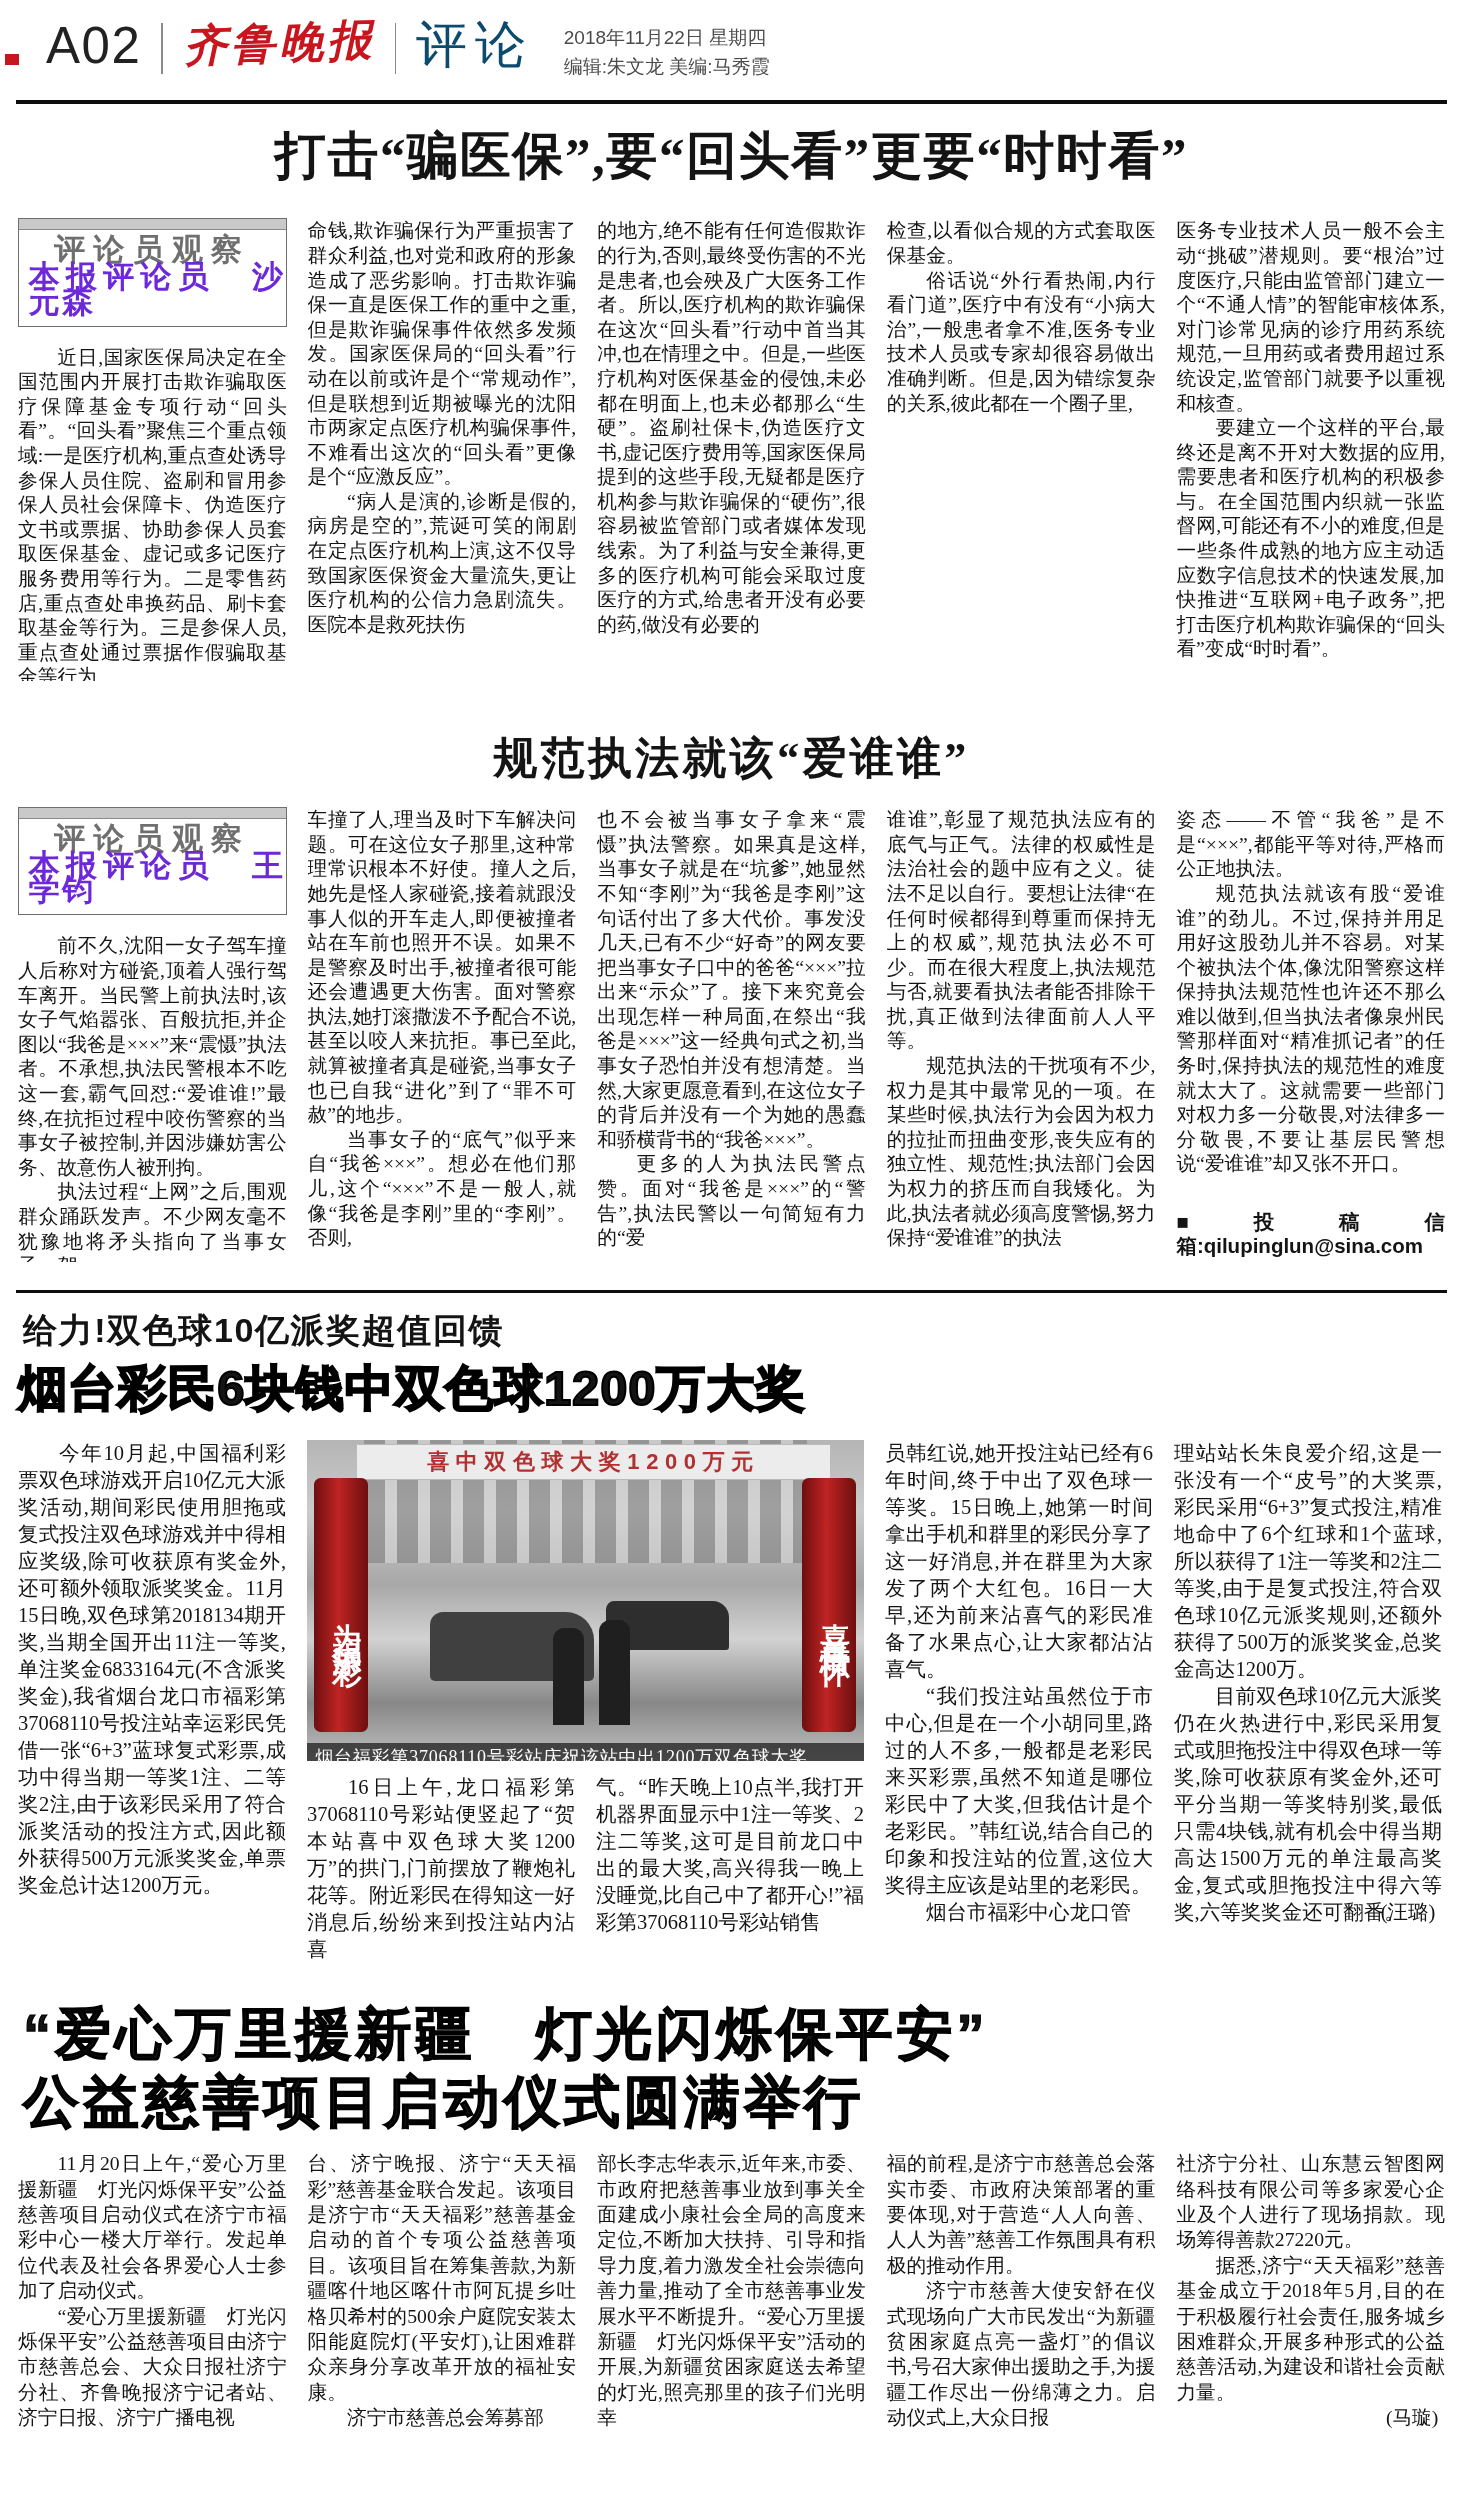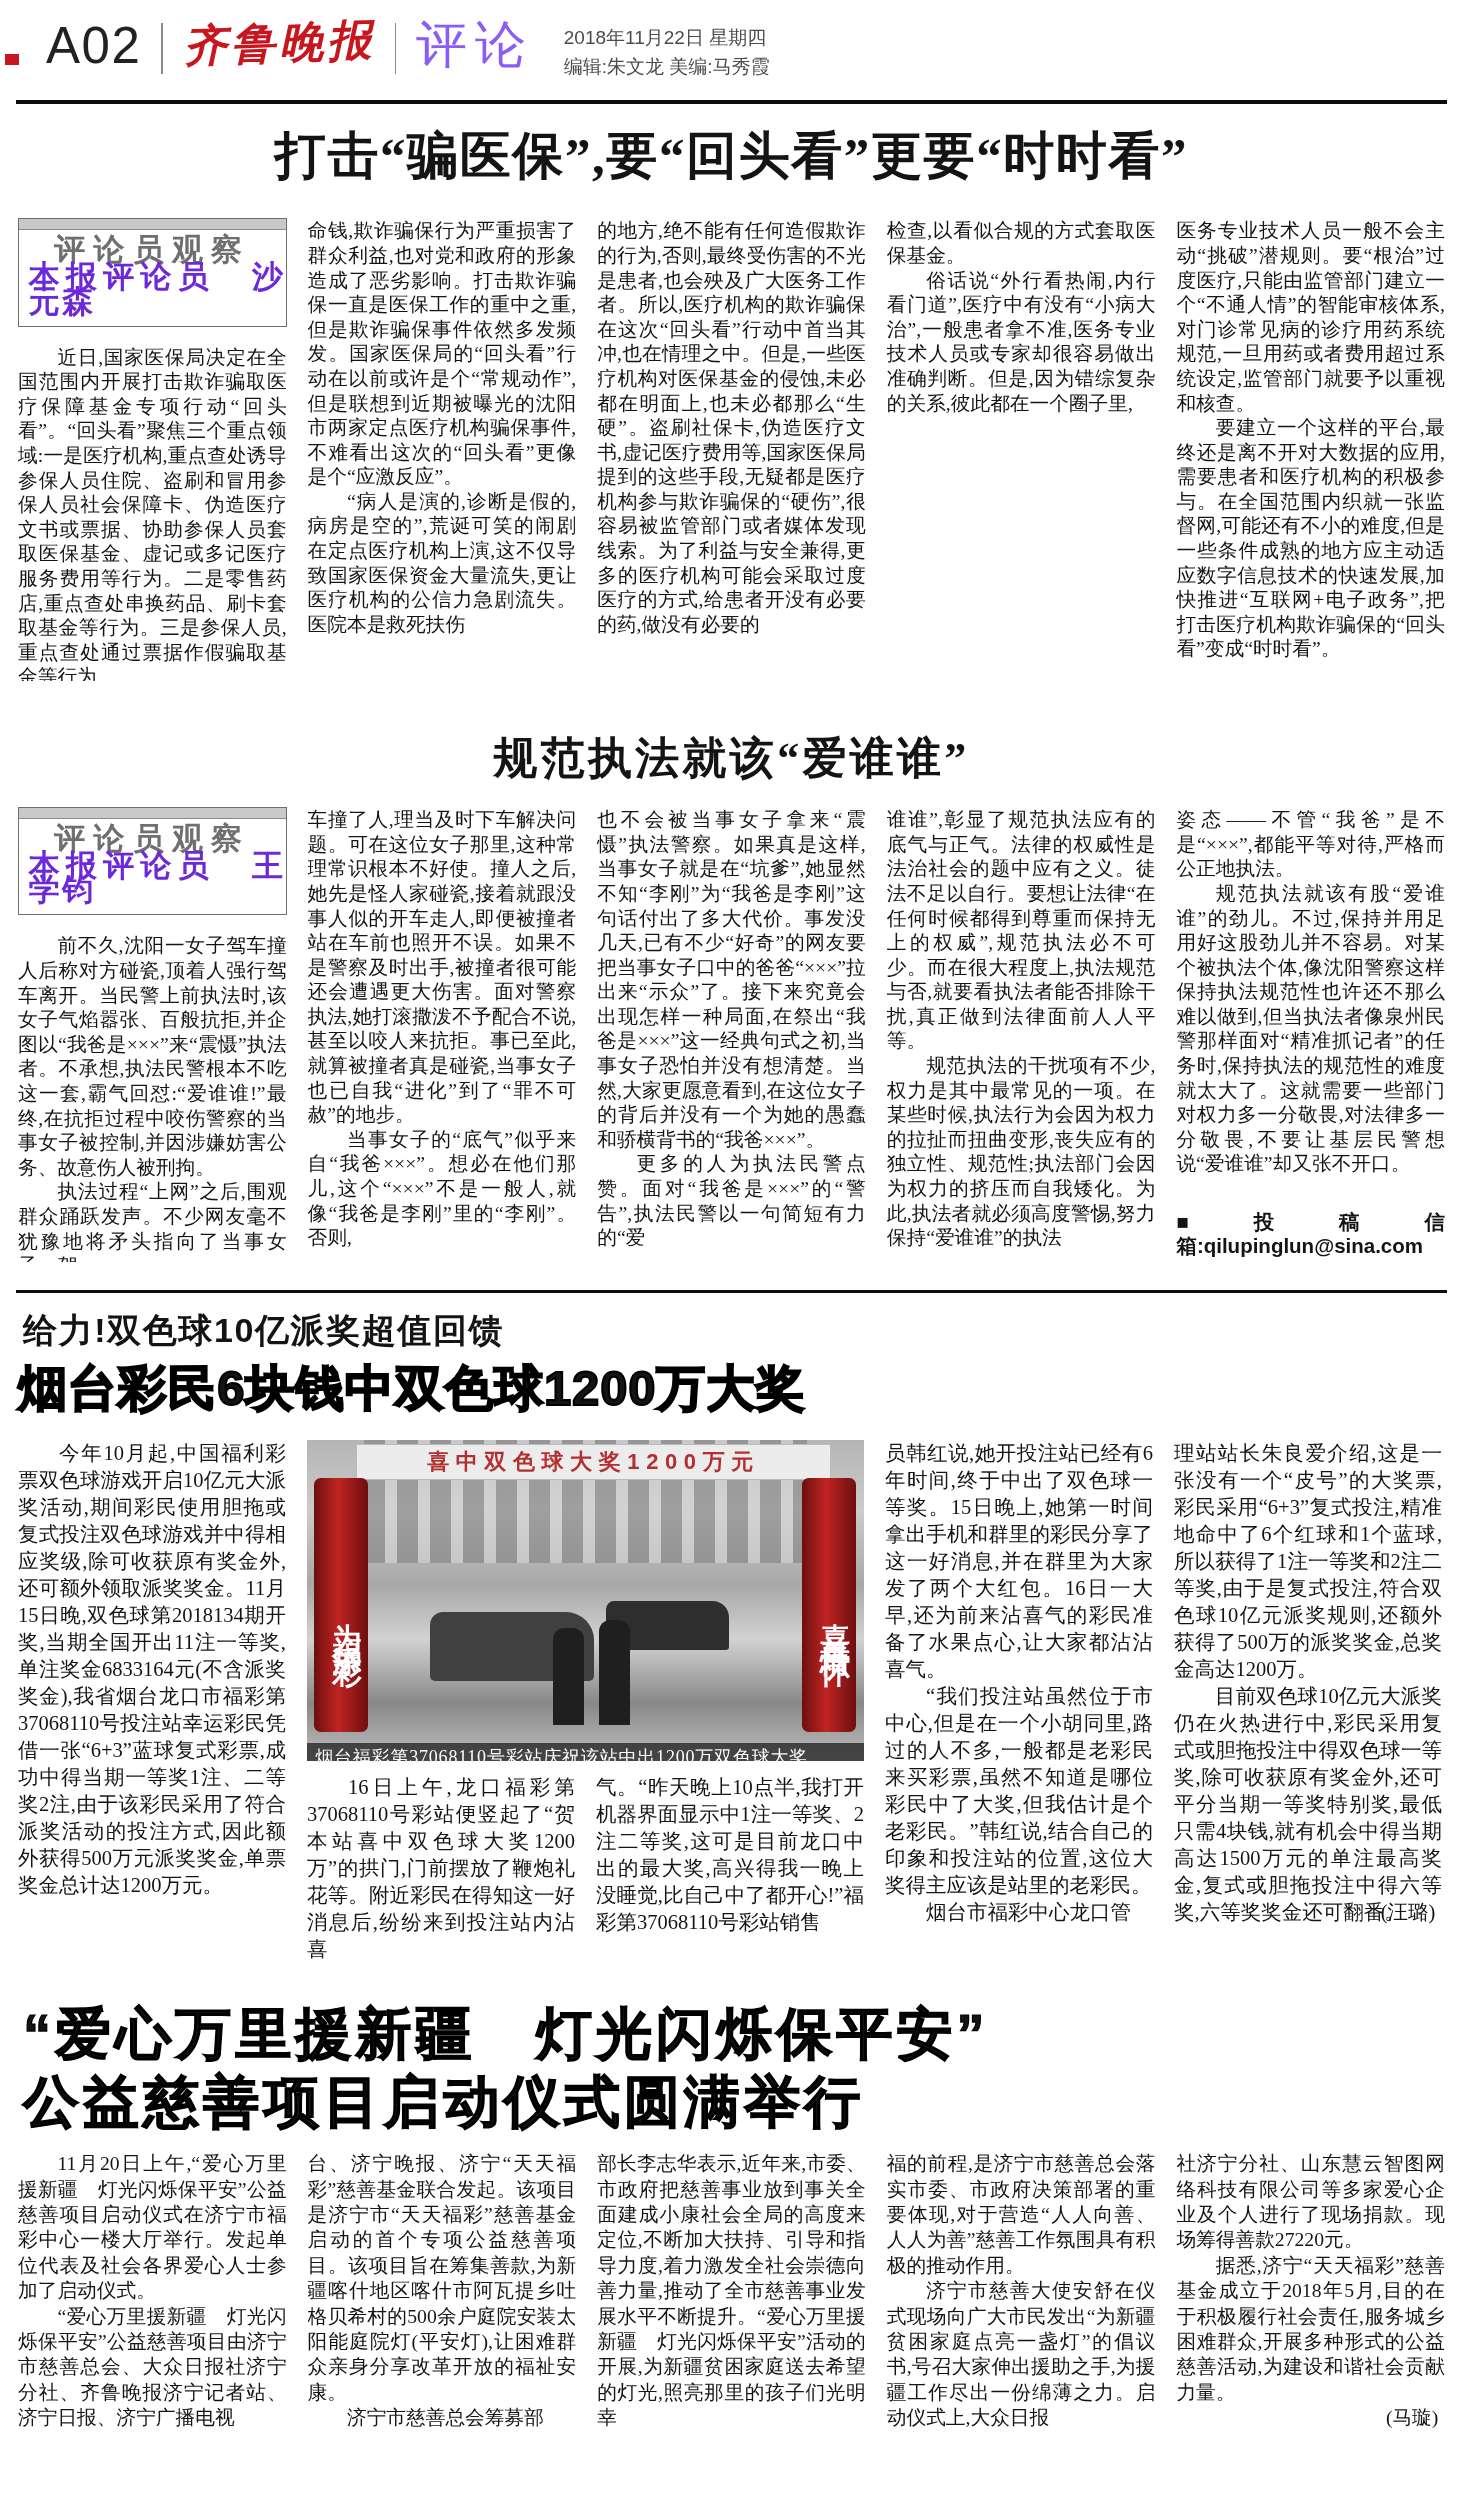--- a/index.html
+++ b/index.html
@@ -4,21 +4,21 @@
 <style>
   html,body{margin:0;padding:0;}
   body{width:1463px;height:2512px;background:#fff;color:#141414;
        font-family:"Liberation Serif","DejaVu Serif",serif;overflow:hidden;}
   
   .hdr{position:relative;display:flex;align-items:flex-start;padding:19.7px 24.6px 0 46px;height:100px;box-sizing:border-box;}
   .redsq{position:absolute;left:4.9px;top:54px;width:14px;height:10.7px;background:#c8161e;}
   .pageno{font-size:51px;line-height:1;color:#222;font-family:"Liberation Sans",sans-serif;font-weight:400;letter-spacing:1.6px;}
   .vline{width:1.6px;height:51px;background:#8a8a8a;margin:3.3px 19.7px 0;}
   .logo{font-size:44px;line-height:1.1;color:#c8161e;font-weight:700;font-style:italic;letter-spacing:4.1px;transform:rotate(-2deg);}
-  .secttl{font-size:51px;line-height:1;color:#8b5cf6;letter-spacing:8.2px;}
+  .secttl{font-size:51px;line-height:1;color:#0c4a6e;letter-spacing:8.2px;}
   .meta{margin-left:29.5px;margin-top:3.3px;font-size:19px;color:#4c4c4c;line-height:1.55;font-family:"Liberation Sans",sans-serif;}
   .rule{height:4.1px;background:#0d0d0d;margin:0 16.4px;}
   .rule2{height:3.3px;background:#0d0d0d;margin:28px 16.4px 0;}
   
   .a1h{text-align:center;font-size:51px;font-weight:700;margin:21px 8.2px 0;letter-spacing:1.6px;line-height:1.25;}
   .a2h{text-align:center;font-size:44px;font-weight:700;margin:52px 8.2px 0;letter-spacing:3.3px;line-height:1.2;}
   .kicker{margin:14.8px 0 0 23px;font-size:34px;font-weight:700;font-family:"Liberation Sans",sans-serif;letter-spacing:1.6px;}
   .bighead{margin:6.6px 18px 0;font-size:49px;font-weight:900;font-family:"Liberation Sans",sans-serif;
            -webkit-text-stroke:2px #000;letter-spacing:0.8px;line-height:1.12;white-space:nowrap;}
   .h4{margin:19.7px 0 0 23px;font-size:56px;font-weight:900;font-family:"Liberation Sans",sans-serif;

